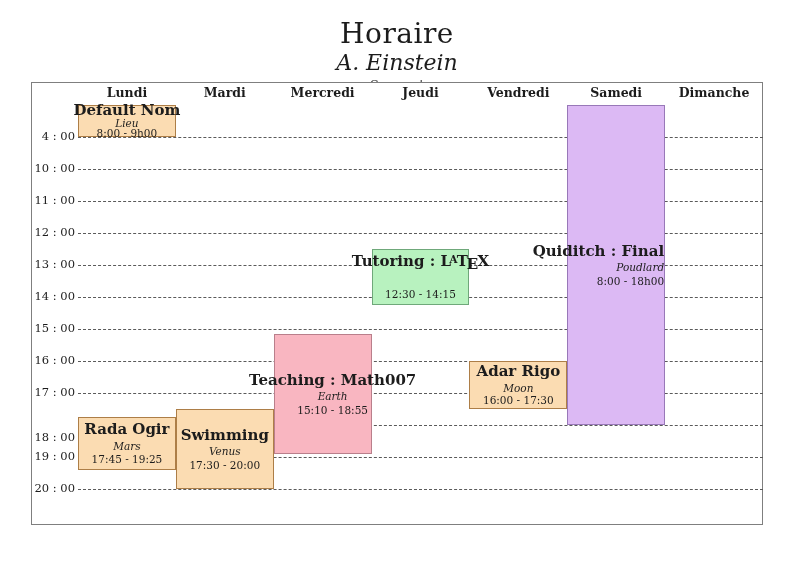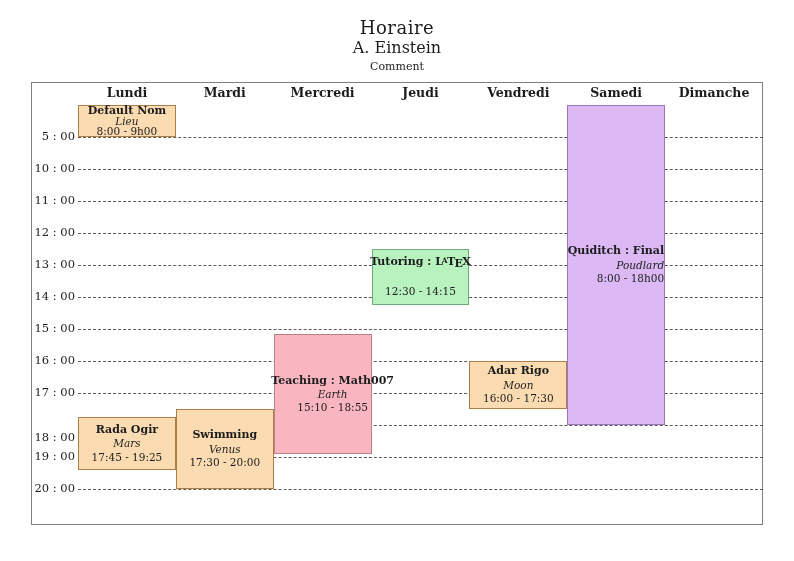--- a/index.html
+++ b/index.html
@@ -7,22 +7,22 @@
   .page {
     position: relative;
     width: 794px;
     height: 561px;
     background: #ffffff;
     font-family: "DejaVu Serif", serif;
     color: #1c1c1c;
     overflow: hidden;
   }
   .doc-header { position: absolute; top: 17px; left: 0; width: 100%; text-align: center; }
-  .doc-title   { font-size: 18px; letter-spacing: 0.5px; }
-  .doc-author  { font-size: 16px; margin-top: 0px; }
+  .doc-title   { font-size: 28px; letter-spacing: 0.5px; }
+  .doc-author  { font-size: 22px; margin-top: 0px; font-style: italic; }
   .doc-comment { font-size: 11px; margin-top: 3px; }
 
   .frame {
     position: absolute;
     left: 31px; top: 82px;
     width: 732px; height: 443px;
     border: 1px solid #7f7f7f;
     background: #ffffff;
   }
   .day-header {
@@ -51,21 +51,21 @@
     flex-direction: column;
     justify-content: center;
     align-items: center;
     text-align: center;
     border: 1px solid #888;
     line-height: 1.3;
     z-index: 2;
     overflow: visible;
   }
   .event.compact { line-height: 1.03; }
-  .ev-title { font-weight: bold; font-size: 11px; white-space: nowrap; }
+  .ev-title { font-weight: bold; font-size: 15px; white-space: nowrap; }
   .ev-loc   { font-style: italic; font-size: 10.5px; min-height: 10px; }
   .ev-time  { font-size: 10.5px; white-space: nowrap; }
   
   .lx-a { font-size: 0.68em; vertical-align: 0.28em; margin-left: -0.14em; margin-right: -0.08em; font-weight: bold; }
   .lx-e { vertical-align: -0.22em; margin-left: -0.07em; margin-right: -0.05em; }
 </style>
 </head>
 <body>
 
 <div class="page">
@@ -76,21 +76,21 @@
   </div>
   <div class="frame"></div>
 <div class="day-header" style="left: 78px; top: 85px; width: 97.8571px;">Lundi</div>
     <div class="day-header" style="left: 175.857px; top: 85px; width: 97.8571px;">Mardi</div>
     <div class="day-header" style="left: 273.714px; top: 85px; width: 97.8571px; text-align: center;">Mercredi</div>
     <div class="day-header" style="left: 371.571px; top: 85px; width: 97.8571px;">Jeudi</div>
     <div class="day-header" style="left: 469.429px; top: 85px; width: 97.8571px;">Vendredi</div>
     <div class="day-header" style="left: 567.286px; top: 85px; width: 97.8571px;">Samedi</div>
     <div class="day-header" style="left: 665.143px; top: 85px; width: 97.8571px;">Dimanche</div>
     <div class="hour-line" style="left: 78px; top: 137px; width: 685px; border-top-color: rgb(90, 90, 90);"></div>
-    <div class="time-label" style="left: 34px; top: 129px; width: 41px;">5 : 00</div>
+    <div class="time-label" style="left: 34px; top: 129px; width: 41px;">4 : 00</div>
     <div class="hour-line" style="left: 78px; top: 169px; width: 685px; border-top-color: rgb(90, 90, 90);"></div>
     <div class="time-label" style="left: 34px; top: 161px; width: 41px;">10 : 00</div>
     <div class="hour-line" style="left: 78px; top: 201px; width: 685px; border-top-color: rgb(90, 90, 90);"></div>
     <div class="time-label" style="left: 34px; top: 193px; width: 41px;">11 : 00</div>
     <div class="hour-line" style="left: 78px; top: 233px; width: 685px; border-top-color: rgb(90, 90, 90);"></div>
     <div class="time-label" style="left: 34px; top: 225px; width: 41px;">12 : 00</div>
     <div class="hour-line" style="left: 78px; top: 265px; width: 685px; border-top-color: rgb(90, 90, 90);"></div>
     <div class="time-label" style="left: 34px; top: 257px; width: 41px;">13 : 00</div>
     <div class="hour-line" style="left: 78px; top: 297px; width: 685px; border-top-color: rgb(90, 90, 90);"></div>
     <div class="time-label" style="left: 34px; top: 289px; width: 41px;">14 : 00</div>

